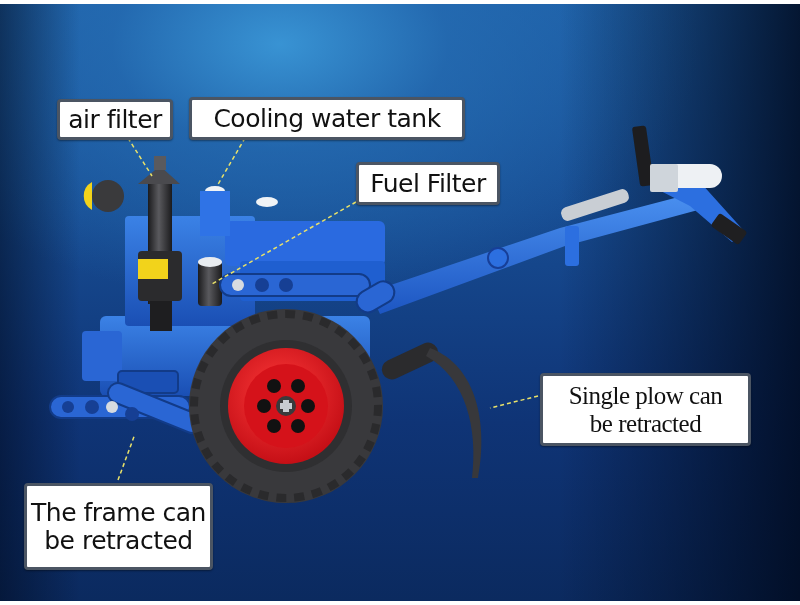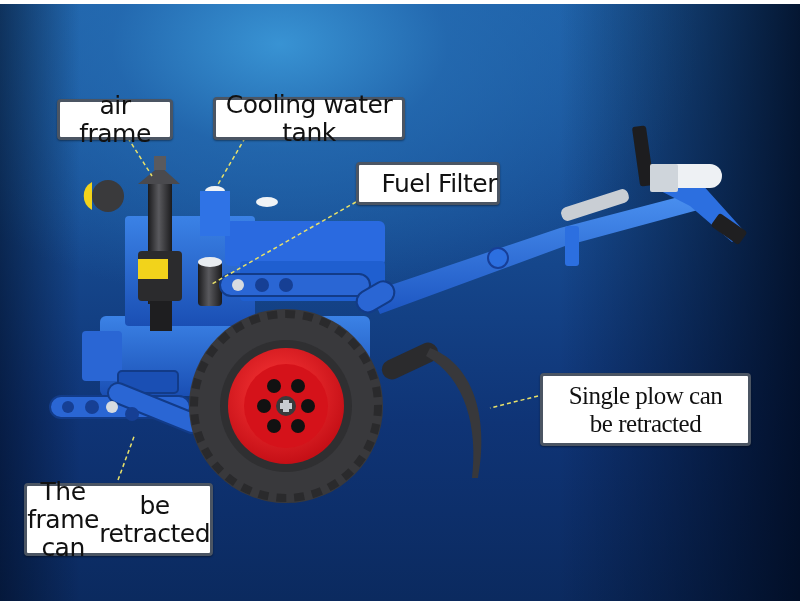--- a/index.html
+++ b/index.html
@@ -19,24 +19,24 @@
   svg.scene { position: absolute; left: 0; top: -4px; width: 800px; height: 605px; }
   .label {
     position: absolute; background: #ffffff; border: 3px solid #4b5563; border-radius: 4px;
     color: #111; text-align: center; box-sizing: border-box;
     font-family: "DejaVu Sans", sans-serif; letter-spacing: -0.5px;
     display: flex; align-items: center; justify-content: center; line-height: 1.12;
     box-shadow: 0 1px 2px rgba(0,0,0,0.4);
   }
   .label span { display: block; }
   .l-air { left: 57px; top: 99px; width: 116px; height: 41px; font-size: 25px; }
-  .l-cool { left: 213px; top: 97px; width: 192px; height: 43px; font-size: 25px; }
-  .l-fuel { left: 356px; top: 162px; width: 144px; height: 43px; font-size: 25px; justify-content: flex-end; }
+  .l-cool { left: 189px; top: 97px; width: 276px; height: 43px; font-size: 25px; }
+  .l-fuel { left: 356px; top: 162px; width: 144px; height: 43px; font-size: 25px; }
   .l-plow { left: 540px; top: 373px; width: 211px; height: 73px; font-size: 25px; flex-direction: column; font-family: Liberation Serif, serif; }
-  .l-frame { left: 24px; top: 483px; width: 189px; height: 73px; font-size: 25px; flex-direction: row; }
+  .l-frame { left: 24px; top: 483px; width: 189px; height: 87px; font-size: 25px; flex-direction: column; }
 </style>
 </head>
 <body>
 
 <div class="canvas">
   <div class="vignette"></div>
 </div>
 
 <svg class="scene" viewBox="0 0 800 605">
   <defs>
@@ -134,21 +134,21 @@
   <g stroke="#e9e26a" stroke-width="1.5" stroke-dasharray="4 3" fill="none">
     <line x1="128" y1="142" x2="152" y2="180"></line>
     <line x1="245" y1="142" x2="217" y2="190"></line>
     <line x1="356" y1="206" x2="212" y2="288"></line>
     <line x1="538" y1="400" x2="490" y2="412"></line>
     <line x1="118" y1="484" x2="135" y2="438"></line>
   </g>
 </svg>
 
 <div class="label l-air">
-  <span>air frame</span>
+  <span>air filter</span>
 </div>
 <div class="label l-cool">
   <span>Cooling water tank</span>
 </div>
 <div class="label l-fuel">
   <span>Fuel Filter</span>
 </div>
 <div class="label l-plow">
   <span>Single plow can</span>
   <span>be retracted</span>

